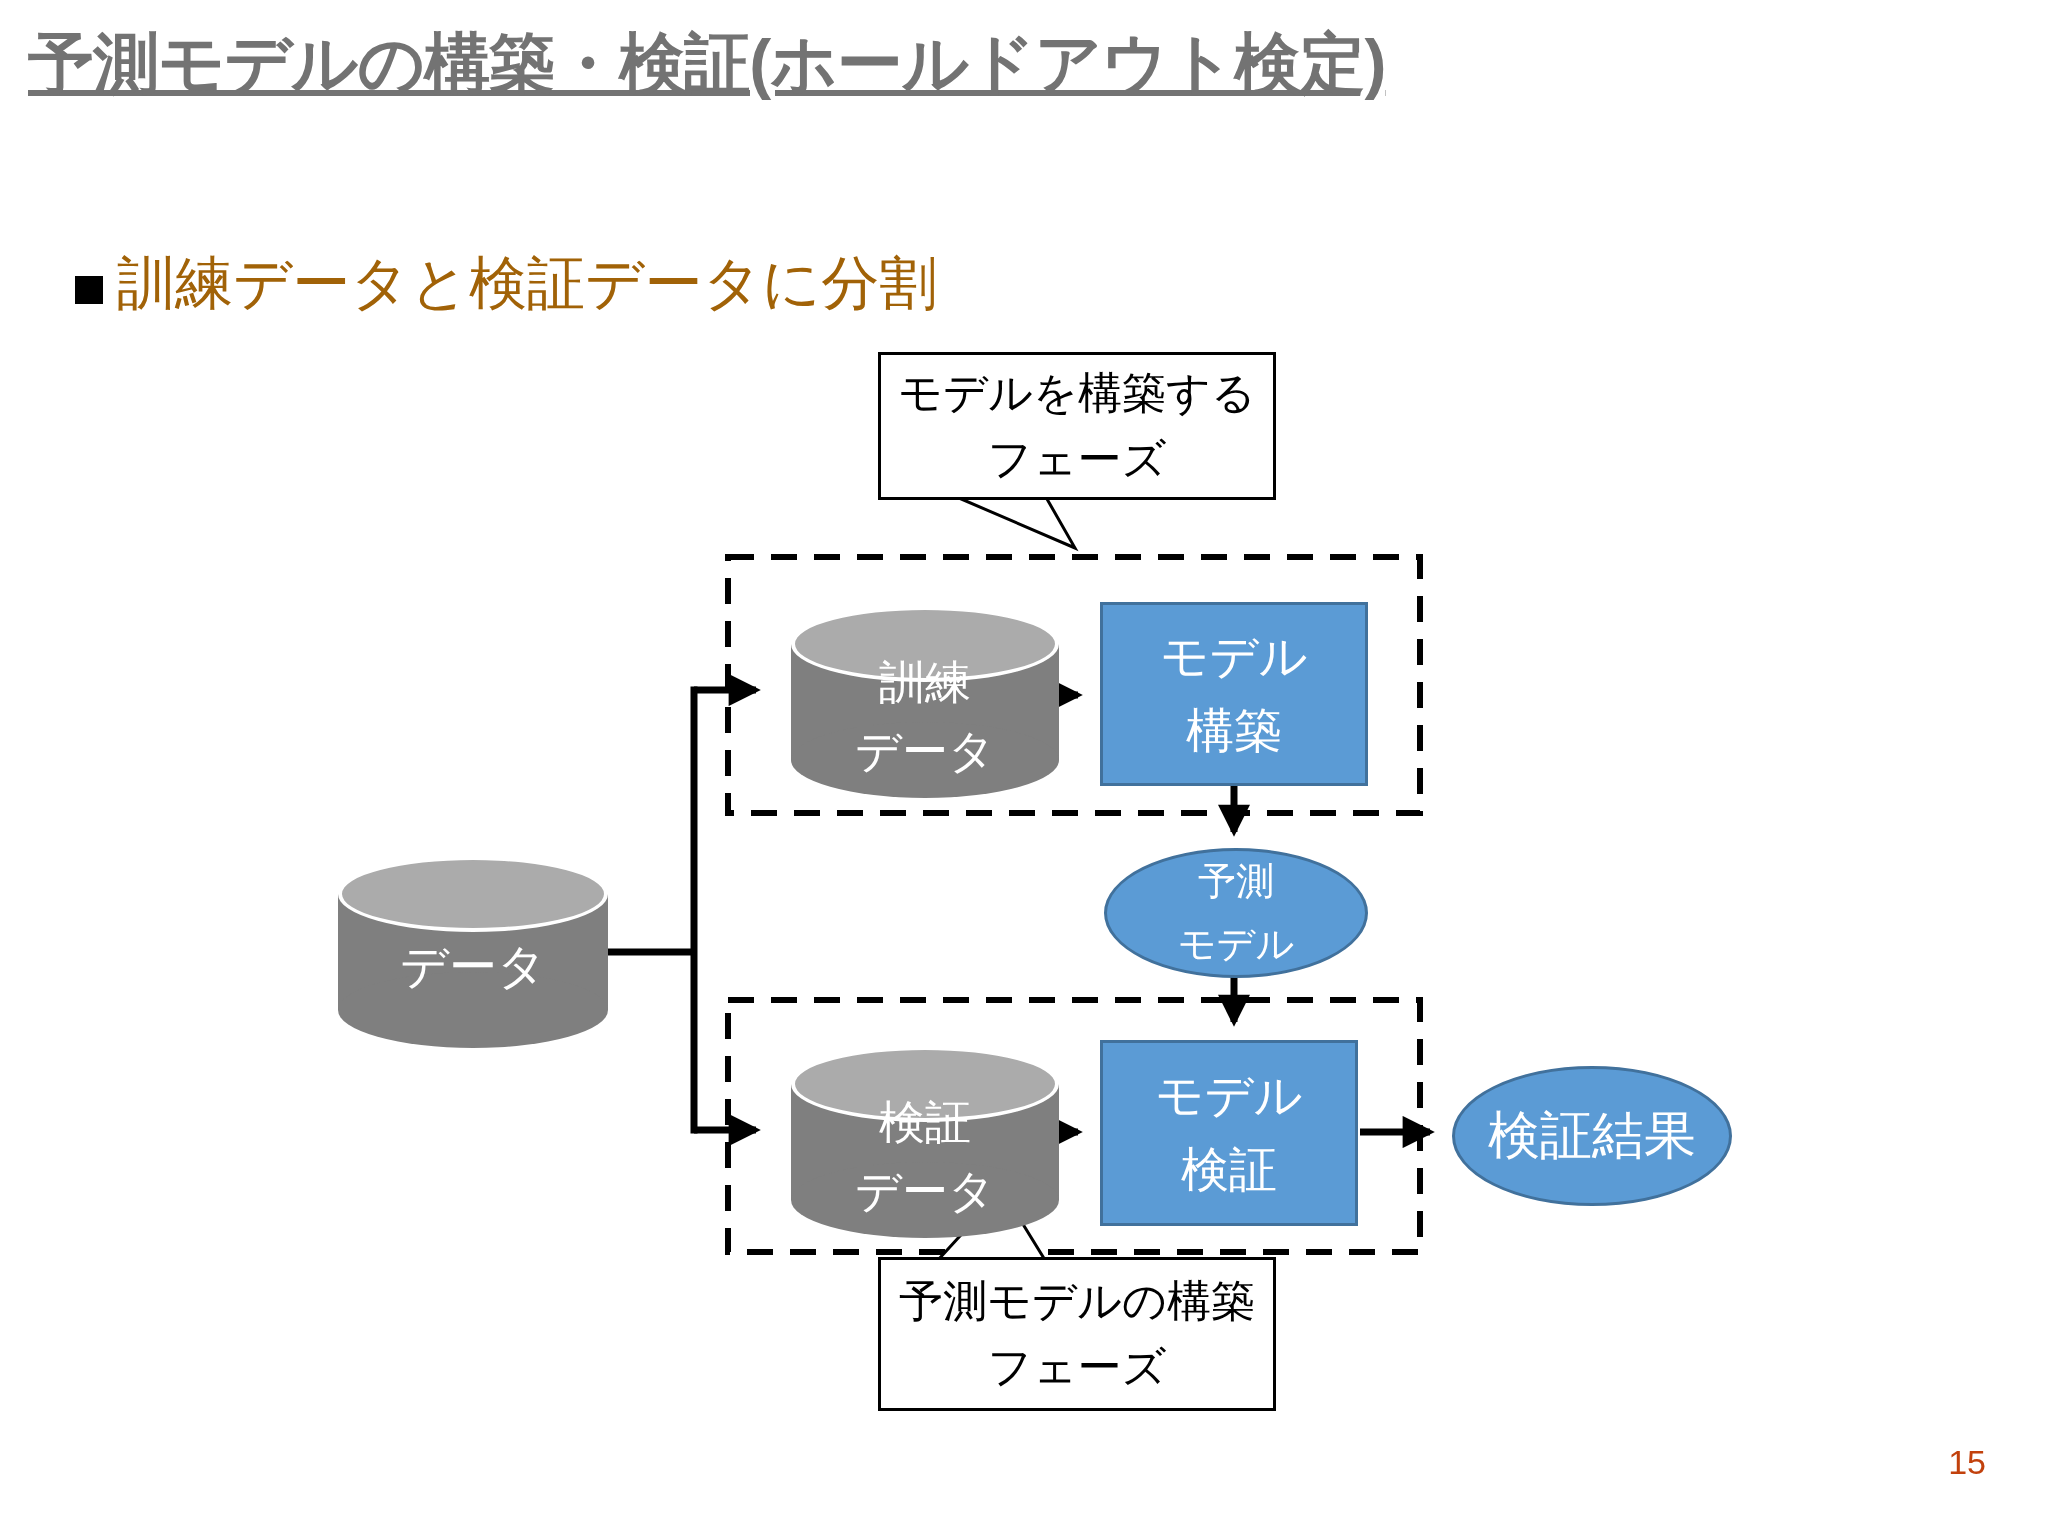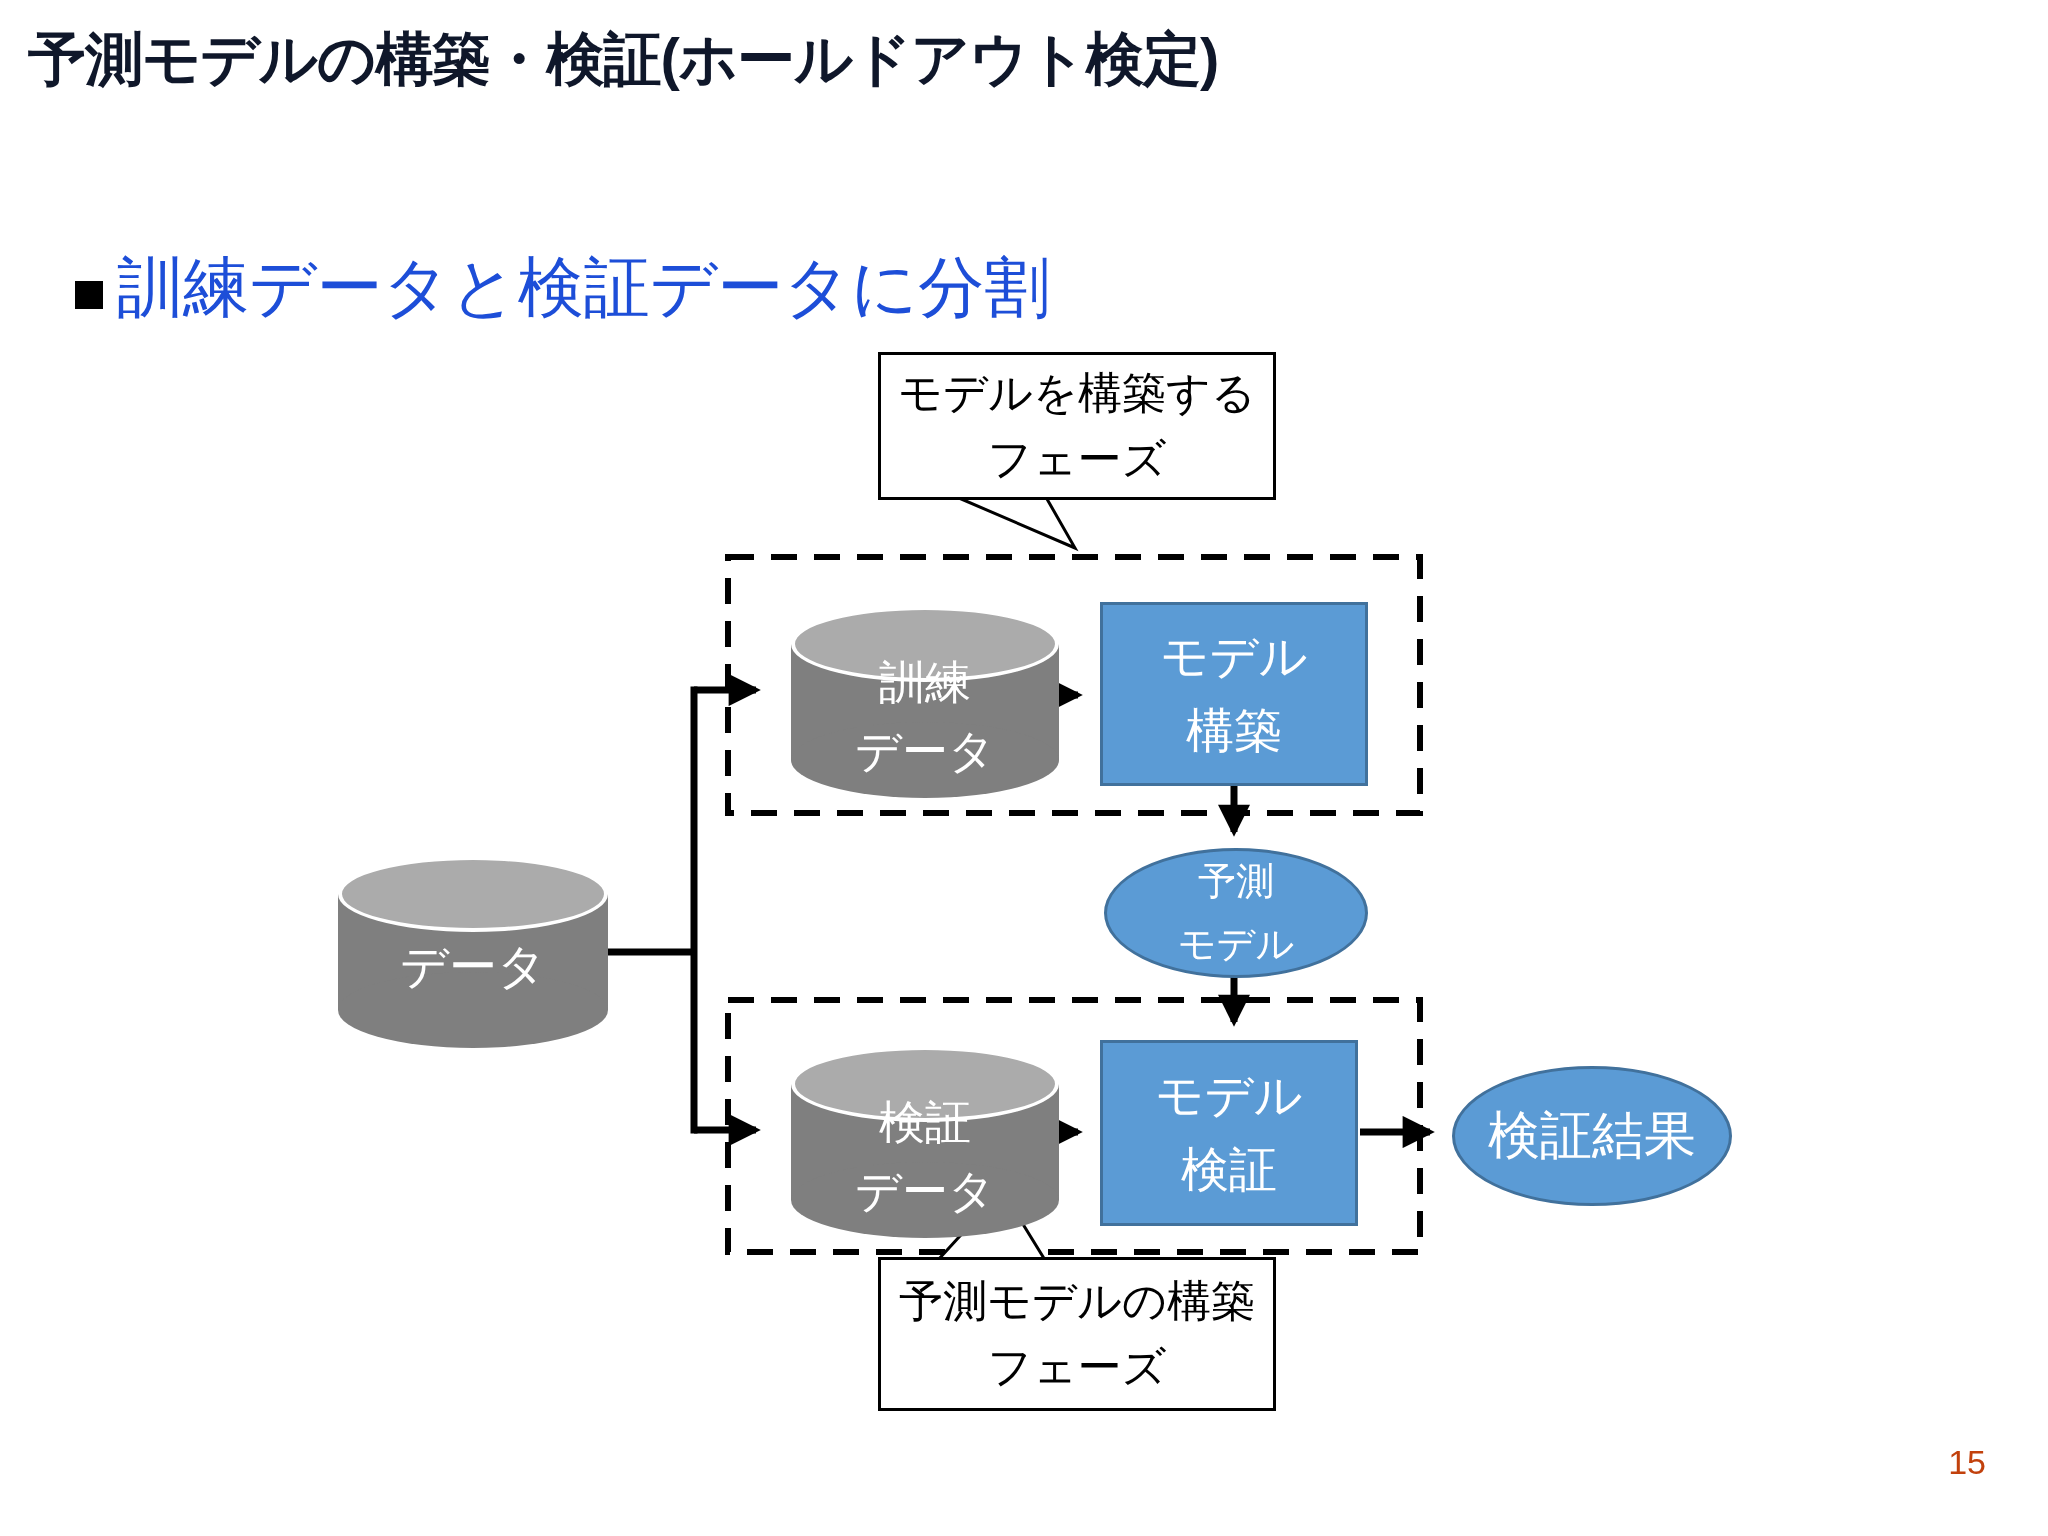--- a/index.html
+++ b/index.html
@@ -5,30 +5,30 @@
   html,body{margin:0;padding:0;background:#fff;}
   body{
     width:2048px;height:1536px;position:relative;overflow:hidden;
     font-family:"Liberation Sans","DejaVu Sans",sans-serif;
     -webkit-font-smoothing:antialiased;
   }
   .abs{position:absolute;}
   
   .slide-title{
     left:28px;top:26px;width:1990px;
-    font-size:58px;font-weight:700;color:#0f172a;line-height:1.15;
-    letter-spacing:-1px;white-space:nowrap;
+    font-size:66px;font-weight:700;color:#737373;line-height:1.15;
+    letter-spacing:-1px;white-space:nowrap;text-decoration:underline;
   }
   
   .bullet-row{left:75px;top:248px;display:flex;align-items:center;}
   .bullet-square{
     width:28px;height:28px;background:#000;flex:0 0 auto;
     margin-top:14px;margin-right:14px;
   }
-  .bullet-text{font-size:66px;color:#1d4ed8;line-height:1.2;white-space:nowrap;}
+  .bullet-text{font-size:58px;color:#a16207;line-height:1.2;white-space:nowrap;}
   
   svg.overlay{left:0;top:0;width:2048px;height:1536px;position:absolute;z-index:1;}
   
   .callout{
     background:#fff;border:3px solid #000;z-index:2;
     display:flex;flex-direction:column;align-items:center;justify-content:center;
     font-size:44px;color:#000;line-height:1.5;text-align:left;
   }
   .callout-build{left:878px;top:352px;width:392px;height:142px;}
   .callout-eval{left:878px;top:1257px;width:392px;height:148px;}

